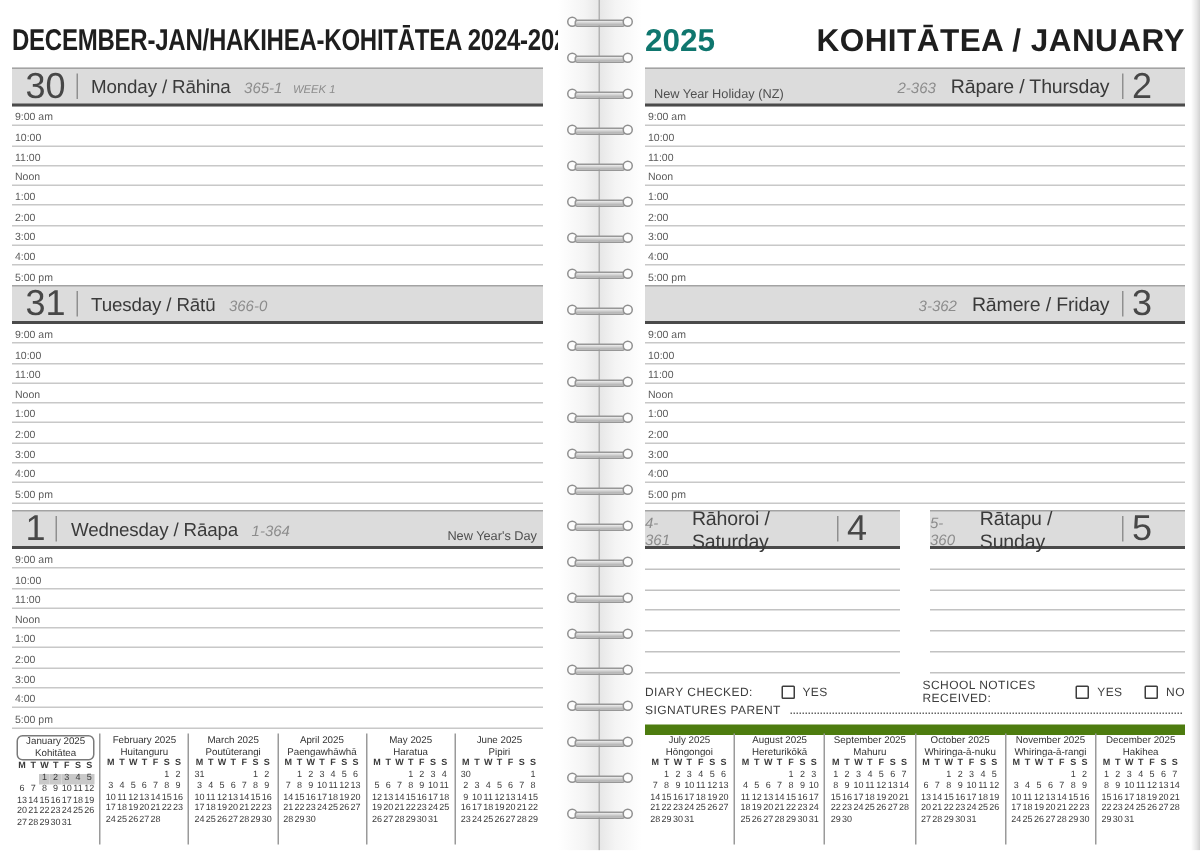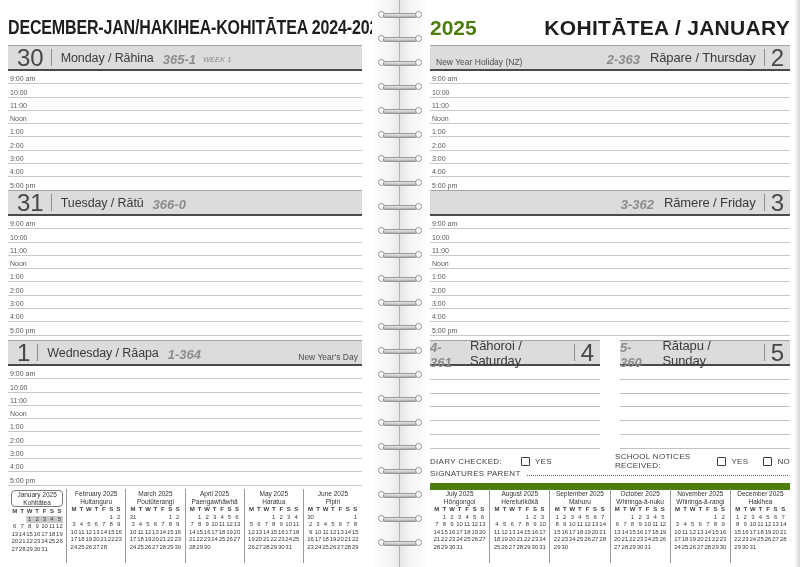--- a/index.html
+++ b/index.html
@@ -8,36 +8,36 @@
   .page{position:absolute;top:0;height:100%;}
   .page.left{left:0;width:372px;}
   .page.right{left:428px;width:372px;}
 
   
   .page-title{position:absolute;top:16px;left:8px;margin:0;font-size:20px;font-weight:bold;
               color:#1e1e1e;white-space:nowrap;transform:scaleX(0.80);transform-origin:left center;
               letter-spacing:-0.2px;}
   .page-head{position:absolute;top:16px;left:2px;right:10px;display:flex;
              justify-content:space-between;align-items:baseline;}
-  .year-title{font-size:21px;font-weight:bold;margin:0;color:#4d7c0f;}
+  .year-title{font-size:21px;font-weight:bold;margin:0;color:#0f766e;}
   .month-title{font-size:21px;font-weight:bold;margin:0;color:#1e1e1e;letter-spacing:0.3px;}
 
   
   .day-section{position:absolute;left:8px;right:10px;}
   .page.right .day-section{left:2px;}
   .day-header{position:relative;height:23px;background:#dcdcdc;border-top:1px solid #a3a3a3;
               border-bottom:2px solid #4a4a4a;display:flex;align-items:center;box-sizing:content-box;}
   .day-num{font-size:24px;line-height:21px;color:#474747;padding:0 7px 0 9px;font-weight:400;}
   .day-divider{width:1px;height:17px;background:#8f8f8f;margin-right:9px;}
   .day-name{font-size:12.5px;color:#3a3a3a;letter-spacing:-0.1px;}
-  .day-ord{font-size:13px;font-style:italic;color:#8c8c8c;margin-left:9px;padding-top:4px;font-weight:bold;}
+  .day-ord{font-size:10px;font-style:italic;color:#8c8c8c;margin-left:9px;padding-top:4px;}
   .day-week{font-size:7.5px;font-style:italic;color:#8c8c8c;margin-left:7px;padding-top:4px;}
   .holiday-right{position:absolute;right:4px;bottom:2px;font-size:8.5px;color:#4f4f4f;}
   .holiday-left{position:absolute;left:6px;bottom:2px;font-size:8.5px;color:#4f4f4f;}
-  .day-header.rhs{justify-content:flex-end;padding-right:2px;}
+  .day-header.rhs{justify-content:flex-end;padding-right:18px;}
   .rhs .day-ord{margin:0 10px 0 0;}
   .rhs .day-name{font-size:13px;}
   .rhs .day-divider{margin:0 0 0 8px;}
   .rhs .day-num{padding:0 4px 0 6px;}
 
   .time-row{height:13.3px;border-bottom:1px solid #c8c8c8;position:relative;box-sizing:border-box;}
   .time-label{position:absolute;left:2px;bottom:1px;font-size:7px;color:#5a5a5a;}
 
   
   .weekend-row{position:absolute;top:340px;left:2px;right:10px;display:flex;gap:20px;}

